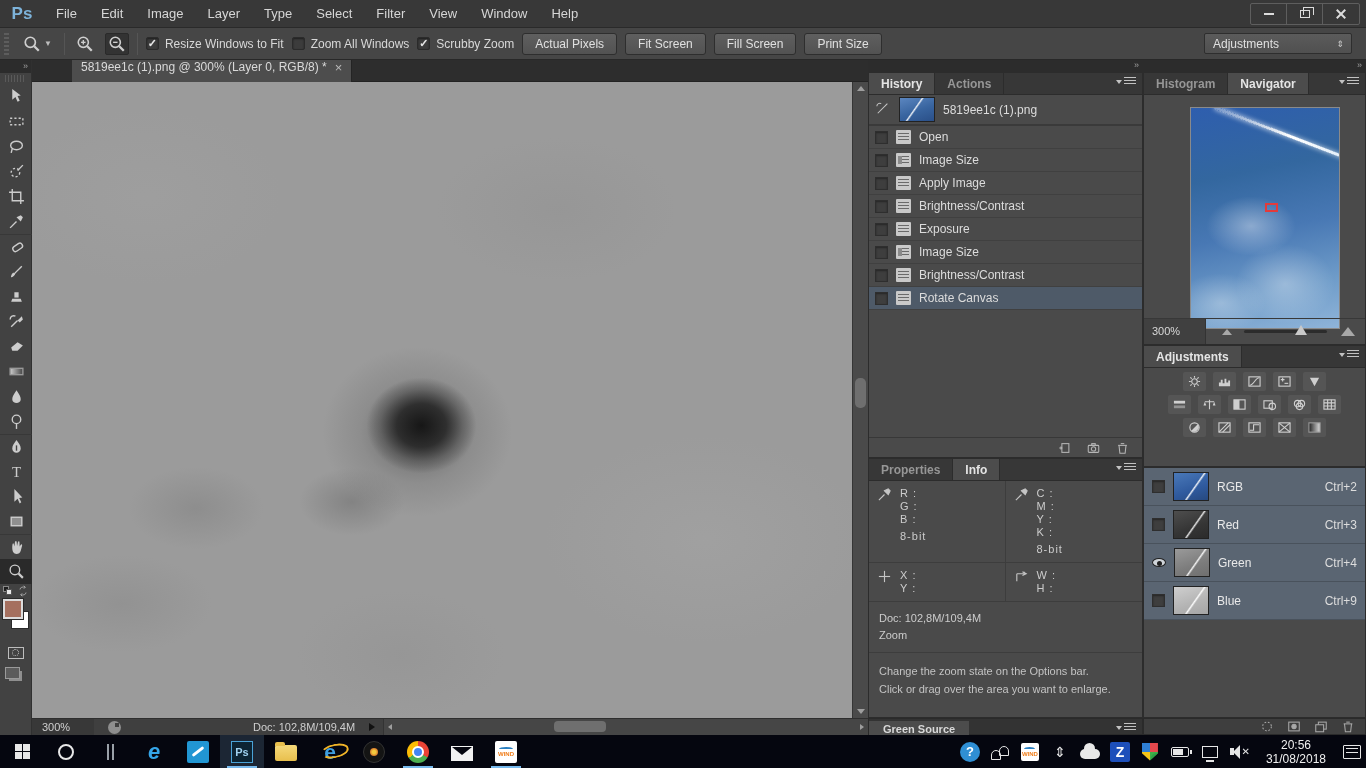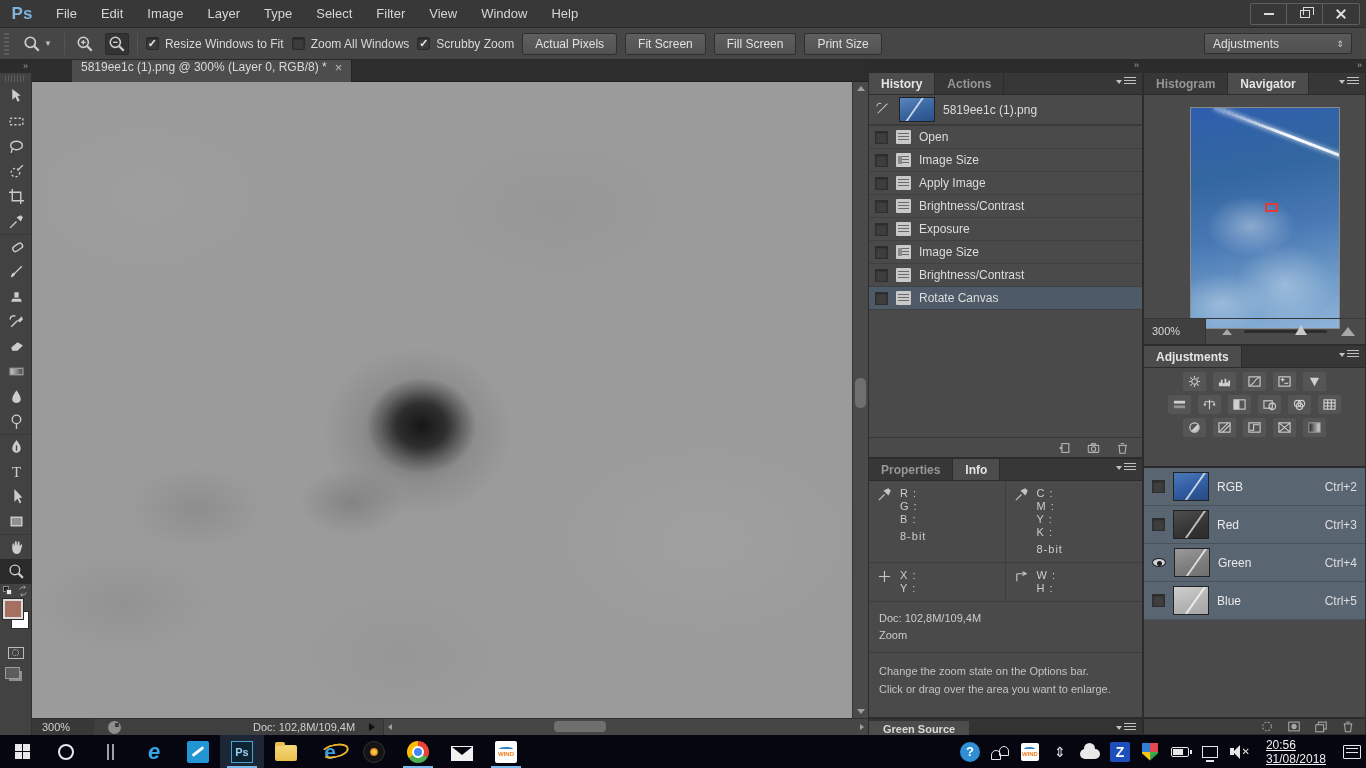--- a/index.html
+++ b/index.html
@@ -229,21 +229,21 @@
   .shield:after { content:"✓"; position:absolute; right:-4px; bottom:-3px; width:11px; height:11px; background:#2ea043; border-radius:50%; color:#fff; font-size:8px; line-height:11px; text-align:center; }
   .battery { width:18px; height:10px; border:1.5px solid #e6e6e6; border-radius:2px; position:relative; }
   .battery:before { content:""; position:absolute; right:-4px; top:2px; width:2px; height:4px; background:#e6e6e6; }
   .battery:after { content:""; position:absolute; left:1px; top:1px; bottom:1px; width:10px; background:#e6e6e6; }
   .netmon { width:16px; height:12px; border:1.5px solid #e6e6e6; position:relative; }
   .netmon:before { content:""; position:absolute; left:3px; bottom:-5px; width:8px; height:2px; background:#e6e6e6; }
   .vol { position:relative; width:20px; height:14px; }
   .vol:before { content:""; position:absolute; left:0; top:3px; width:4px; height:7px; background:#e6e6e6; }
   .vol:after { content:""; position:absolute; left:3px; top:0; border-top:7px solid transparent; border-bottom:7px solid transparent; border-right:7px solid #e6e6e6; }
   .vol .x { position:absolute; right:0; top:1px; color:#e6e6e6; font-size:10px; }
-  .clock { text-align:left; color:#f0f0f0; font-size:12px; line-height:14px; padding:0 10px;text-decoration:underline; }
+  .clock { text-align:center; color:#f0f0f0; font-size:12px; line-height:14px; padding:0 10px; }
   .action-center { width:18px; height:14px; border:1.5px solid #e6e6e6; border-radius:1px; position:relative; }
   .action-center:before { content:""; position:absolute; left:2px; top:2px; right:2px; height:6px;
     background:repeating-linear-gradient(to bottom,#e6e6e6 0 1.5px,transparent 1.5px 4px); }
 </style>
 </head>
 <body>
 
 <div class="app">
 
   <div class="menubar">
@@ -782,21 +782,21 @@
     <div class="ch-row">
       <span class="eye"></span>
       <div class="ch-thumb th-green"></div>
       <span>Green</span>
       <span class="ch-short">Ctrl+4</span>
     </div>
     <div class="ch-row">
       <span class="well"></span>
       <div class="ch-thumb th-blue"></div>
       <span>Blue</span>
-      <span class="ch-short">Ctrl+5</span>
+      <span class="ch-short">Ctrl+9</span>
     </div>
   </div>
 
   <div class="clone-bar">
     <span class="clone-tab">Green Source</span>
     <span class="pmenu" style="top:4px;"><span class="pmenu-lines"></span></span>
   </div>
 
   <div class="right-foot">
     <svg viewBox="0 0 16 14">

